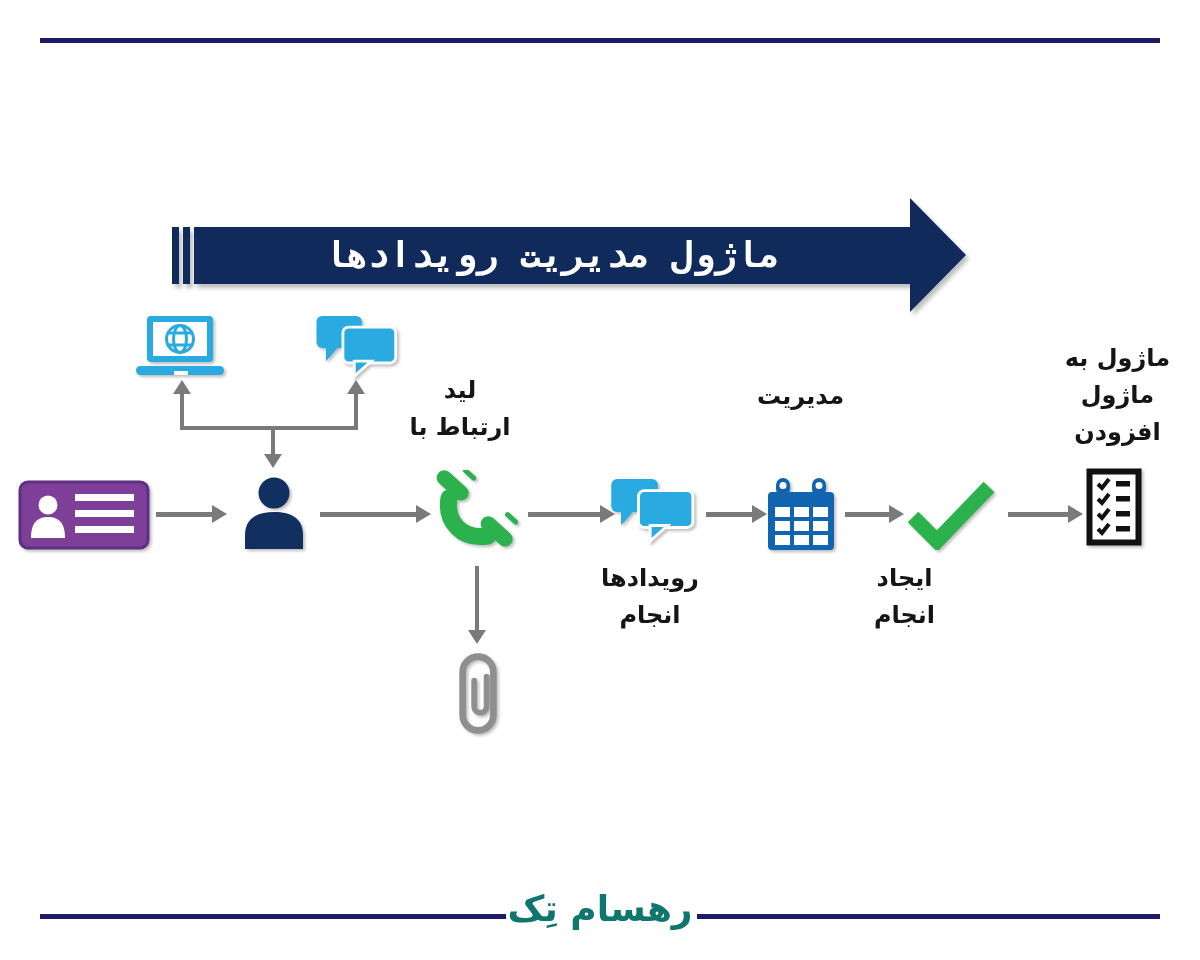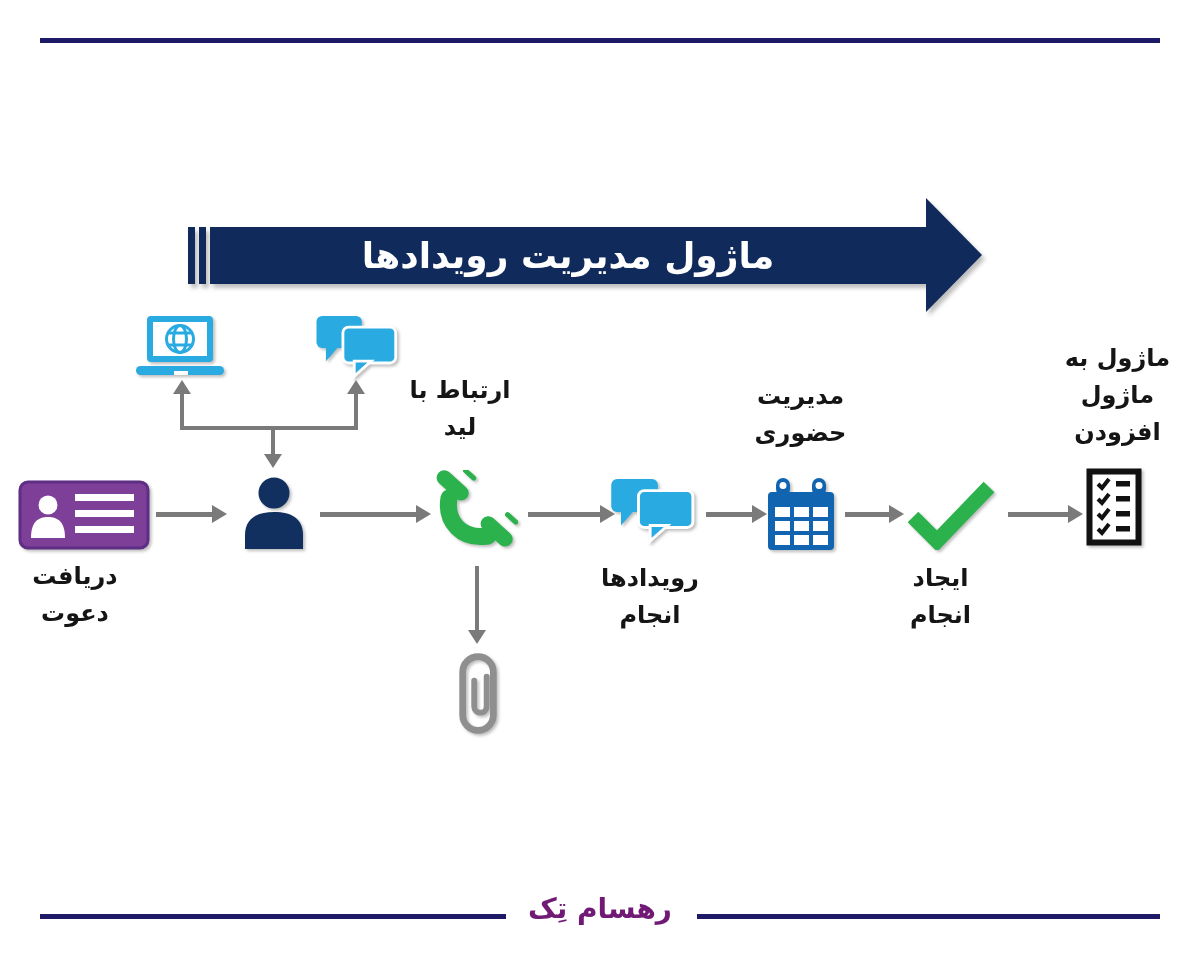--- a/index.html
+++ b/index.html
@@ -3,22 +3,22 @@
 <meta charset="utf-8">
 <style>
   html,body{margin:0;padding:0;background:#fff;}
   #canvas{position:relative;width:1200px;height:960px;background:#fff;overflow:hidden;
           font-family:"DejaVu Sans",sans-serif;}
 
   
   .rule{position:absolute;height:5px;background:#1e1a68;}
 
   
-  #banner{position:absolute;left:188px;top:198px;width:800px;height:114px;
-          filter:drop-shadow(3px 4px 2px rgba(110,110,110,.45));}
+  #banner{position:absolute;left:172px;top:198px;width:800px;height:114px;
+          filter:drop-shadow(3px 4px 2px rgba(110,110,110,.45));font-family:Liberation Mono, monospace;}
   .tailbar{position:absolute;top:29px;width:7px;height:57px;background:#102a5c;}
   #banner-body{position:absolute;left:22px;top:29px;width:716px;height:57px;background:#102a5c;}
   #banner-head{position:absolute;left:738px;top:0;width:0;height:0;
                border-top:57px solid transparent;border-bottom:57px solid transparent;
                border-left:56px solid #102a5c;}
   #banner-title{position:absolute;left:22px;top:29px;width:716px;height:57px;
                 display:flex;align-items:center;justify-content:center;
                 color:#fff;font-weight:bold;font-size:36px;}
 
   
@@ -32,21 +32,21 @@
   .head-up{position:absolute;width:0;height:0;border-left:9px solid transparent;
            border-right:9px solid transparent;border-bottom:14px solid #7a7a7a;}
   .head-down{position:absolute;width:0;height:0;border-left:9px solid transparent;
              border-right:9px solid transparent;border-top:14px solid #7a7a7a;}
 
   .icon{position:absolute;}
   .icon svg{display:block;filter:drop-shadow(2px 2.5px 1.5px rgba(90,90,90,.4));}
 
   #footer-logo{position:absolute;left:500px;top:882px;width:200px;height:52px;
                display:flex;align-items:center;justify-content:center;
-               font-weight:bold;font-size:28px;color:#701a75;}
+               font-weight:bold;font-size:36px;color:#0f766e;}
 </style>
 </head>
 <body>
 
 <div id="canvas">
 
   <div class="rule" style="left:40px;top:38px;width:1120px;"></div>
   <div class="rule" style="left:40px;top:914px;width:466px;"></div>
   <div class="rule" style="left:697px;top:914px;width:463px;"></div>
 
@@ -196,37 +196,32 @@
   <div class="gline" style="left:475px;top:566px;width:4px;height:64px;"></div>
   <div class="head-down" style="left:468px;top:630px;"></div>
 
   <div class="icon" style="left:455px;top:650px;">
     <svg width="46" height="88" viewBox="0 0 48 88">
       <rect x="8" y="5" width="32" height="77" rx="16" fill="none" stroke="#8f8f8f" stroke-width="7"></rect>
       <path d="M20 30 L20 57 a6.5 6.5 0 0 0 13 0 L33 26" fill="none" stroke="#8f8f8f" stroke-width="6" stroke-linecap="round"></path>
     </svg>
   </div>
 
-  <div class="label" dir="rtl" style="left:0;top:558px;width:150px;">
-    <div>دریافت</div>
-    <div>دعوت</div>
-  </div>
   <div class="label" dir="rtl" style="left:385px;top:372px;width:150px;">
+    <div>لید</div>
     <div>ارتباط با</div>
-    <div>لید</div>
   </div>
   <div class="label" dir="rtl" style="left:575px;top:560px;width:150px;">
     <div>رویدادها</div>
     <div>انجام</div>
   </div>
   <div class="label" dir="rtl" style="left:728px;top:378px;width:145px;">
     <div>مدیریت</div>
-    <div>حضوری</div>
-  </div>
-  <div class="label" dir="rtl" style="left:868px;top:560px;width:145px;">
+  </div>
+  <div class="label" dir="rtl" style="left:832px;top:560px;width:145px;">
     <div>ایجاد</div>
     <div>انجام</div>
   </div>
   <div class="label" dir="rtl" style="left:1035px;top:340px;width:165px;">
     <div>ماژول به</div>
     <div>ماژول</div>
     <div>افزودن</div>
   </div>
 
   <div id="footer-logo" dir="rtl">رهسام تِک</div>

